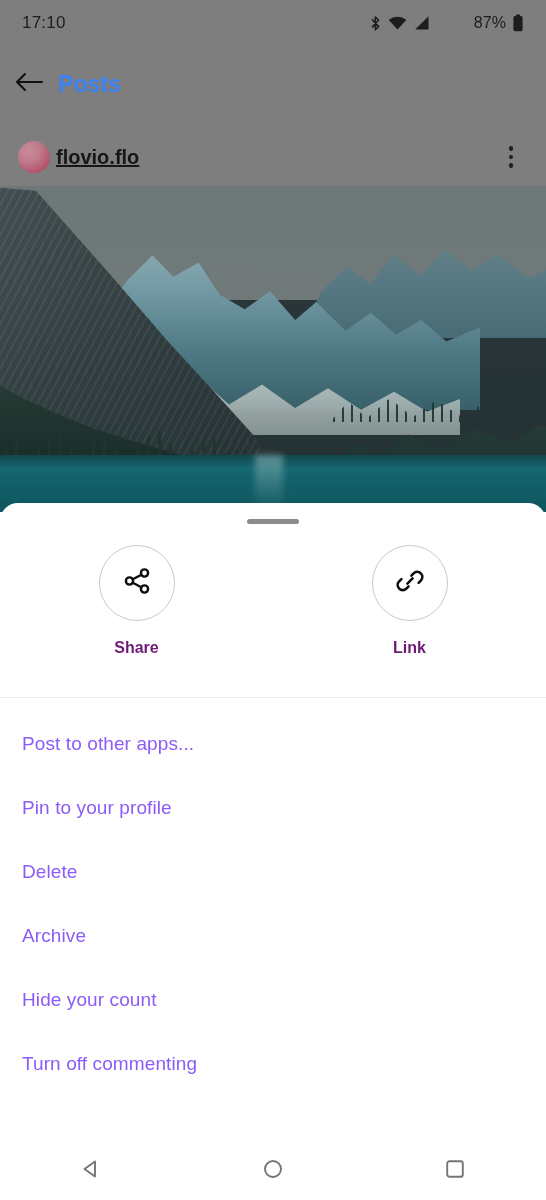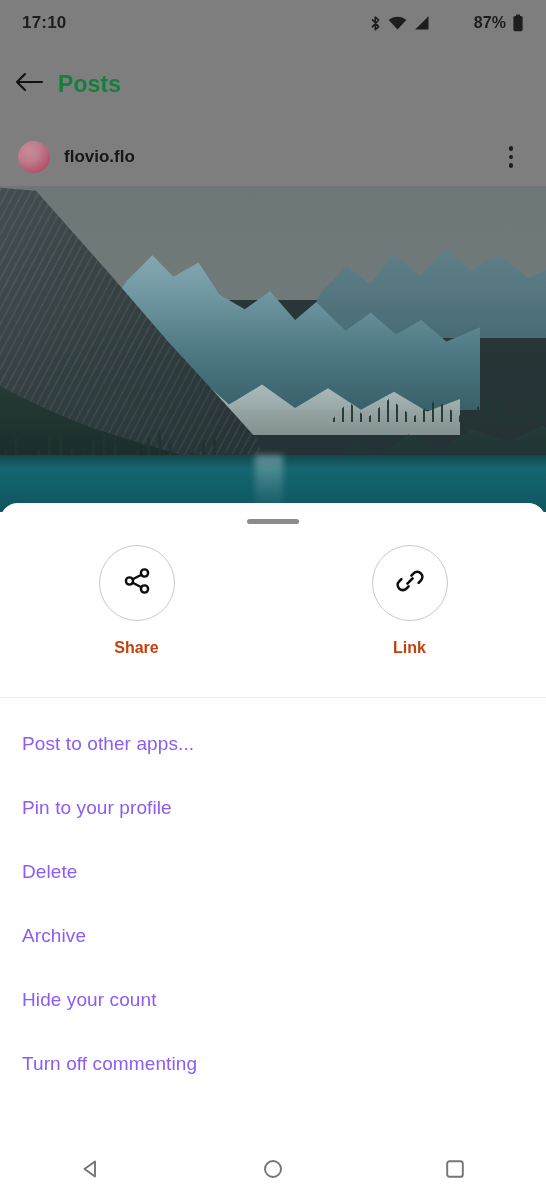--- a/index.html
+++ b/index.html
@@ -101,46 +101,46 @@
   .scrim {
     position:absolute; left:0; top:0; width:546px; height:186px;
     background:#7e7e7e;
     z-index:5;
   }
 
   
   .statusbar {
     position:absolute; left:0; top:0; width:546px; height:46px;
     display:flex; align-items:center; justify-content:space-between;
-    padding:0 22px; z-index:6;font-weight:bold;
+    padding:0 22px; z-index:6;
   }
   .sb-time { font-size:17px; color:#1d1d1d; letter-spacing:.2px; }
   .sb-right { display:flex; align-items:center; gap:6px; }
   .sb-right svg { display:block; }
   .sb-pct { font-size:16px; color:#1d1d1d; letter-spacing:.1px;margin-left:38px; }
 
   
   .appbar {
     position:absolute; left:0; top:56px; width:546px; height:56px;
     display:flex; align-items:center; z-index:6;
   }
   .back-btn { width:58px; height:56px; display:flex; align-items:center; justify-content:center; }
-  .appbar-title { font-size:23px; font-weight:bold; color:#15803d; letter-spacing:.1px; }
+  .appbar-title { font-size:23px; font-weight:bold; color:#3b82f6; letter-spacing:.1px; }
 
   
   .post-header {
     position:absolute; left:0; top:128px; width:546px; height:58px;
     display:flex; align-items:center; padding:0 18px; z-index:6;
   }
   .avatar {
     width:32px; height:32px; border-radius:50%;
     background:radial-gradient(circle at 34% 30%, #c98a96 0%, #bf7d8d 35%, #b5576f 70%, #c0275f 100%);
     flex:none;
   }
-  .username { margin-left:14px; font-size:17px; font-weight:bold; color:#161616; }
+  .username { margin-left:6px; font-size:20px; font-weight:bold; color:#161616;text-decoration:underline; }
   .overflow-dots { margin-left:auto; width:34px; height:44px; display:flex; flex-direction:column; align-items:center; justify-content:center; gap:4px; }
   .overflow-dots i { width:4.5px; height:4.5px; border-radius:50%; background:#1d1d1d; display:block; }
 
   
   .sheet {
     position:absolute; left:0; top:503px; width:546px; height:639px;
     background:#ffffff; border-radius:18px 18px 0 0; z-index:10;
   }
   .drag-handle {
     width:52px; height:5px; border-radius:3px; background:#8b8b8b;
@@ -149,21 +149,21 @@
   .quick-row {
     display:flex; align-items:flex-start; justify-content:space-around;
     padding:21px 0 0 0; height:173px;
   }
   .quick-item { display:flex; flex-direction:column; align-items:center; width:150px; }
   .quick-circle {
     width:76px; height:76px; border-radius:50%;
     border:1.2px solid #c9c9c9; background:#fff;
     display:flex; align-items:center; justify-content:center;
   }
-  .quick-label { margin-top:18px; font-size:16px; font-weight:bold; color:#c2410c; }
+  .quick-label { margin-top:18px; font-size:16px; font-weight:bold; color:#701a75; }
   .divider { height:1px; background:#eceded; width:100%; }
 
   .menu-list { padding-top:14px; }
   .menu-item {
     height:64px; display:flex; align-items:center;
     padding-left:22px; font-size:19px; color:#8b5cf6; letter-spacing:.1px;
   }
 
   
   .navbar {

